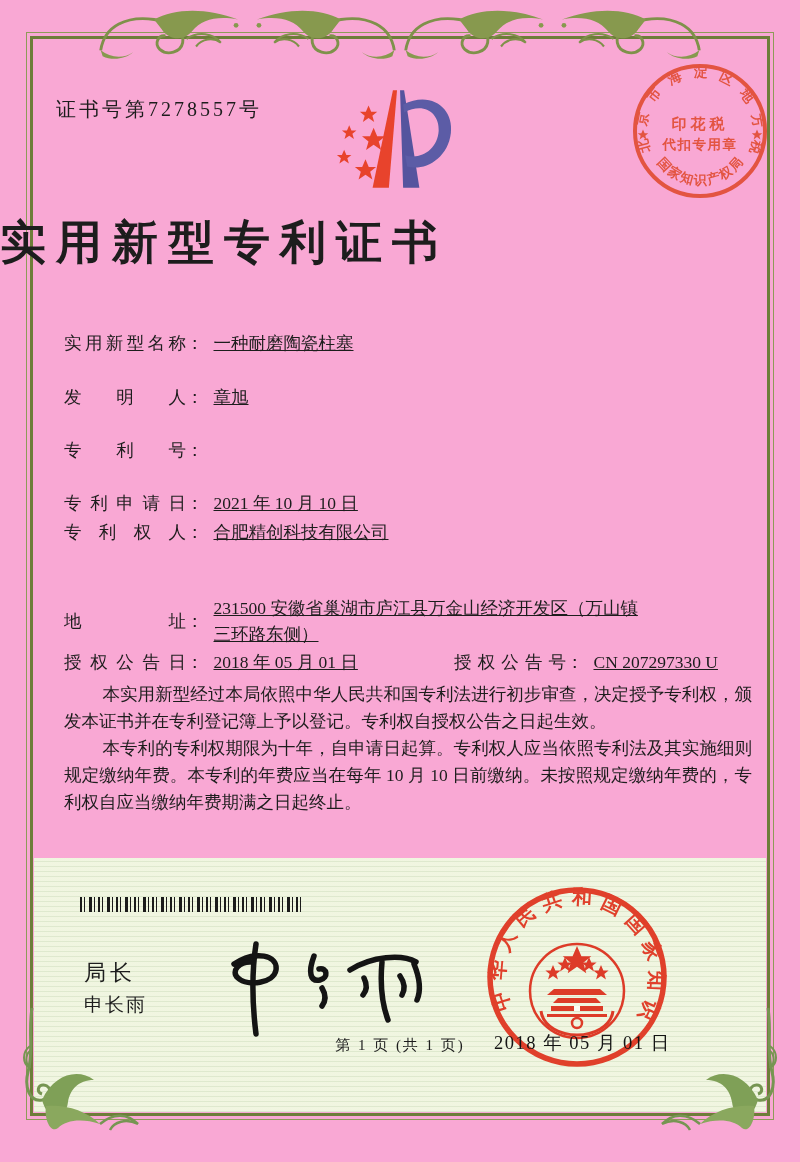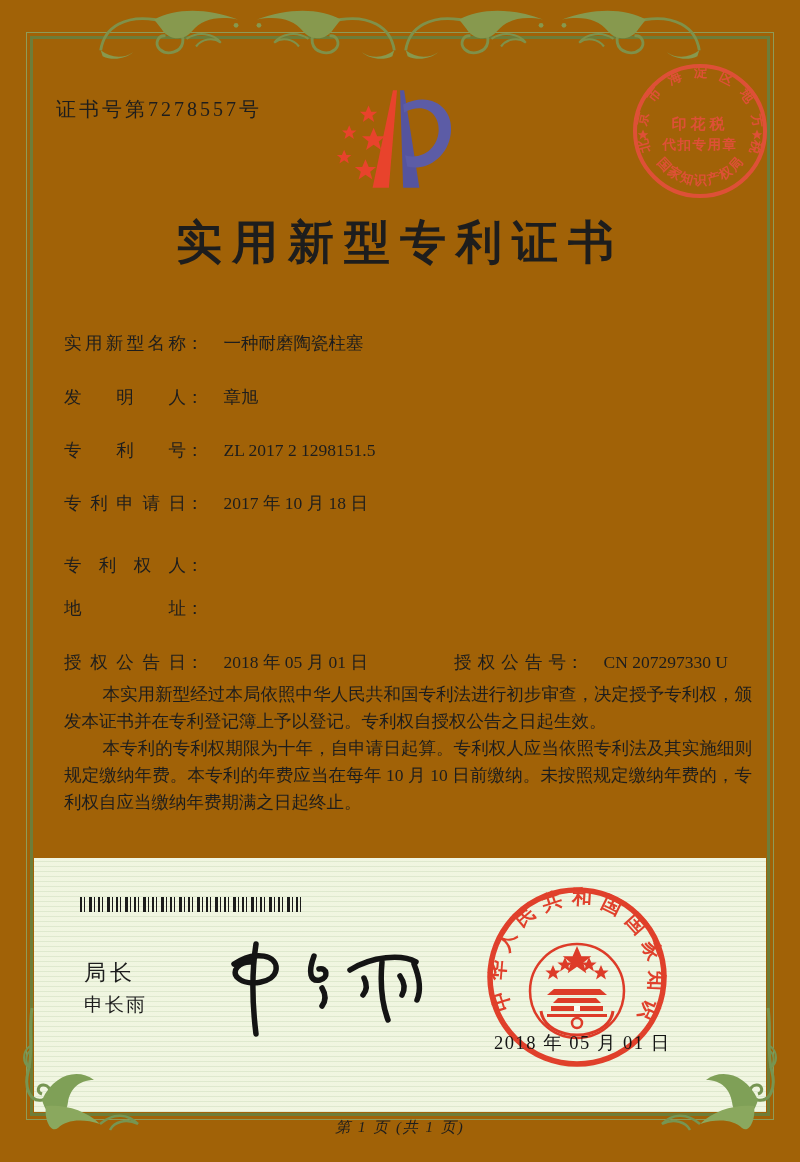--- a/index.html
+++ b/index.html
@@ -1,39 +1,39 @@
 <!DOCTYPE html>
 <html><head>
 <meta charset="utf-8">
 <style>
   html,body{margin:0;padding:0;background:#e8e8e8;}
-  .page{position:relative;width:800px;height:1162px;background:#a16207;overflow:hidden;
+  .page{position:relative;width:800px;height:1162px;background:#f9a8d4;overflow:hidden;
         font-family:"Liberation Serif","DejaVu Serif",serif;color:#1d1d1d;}
   .border-outer{position:absolute;left:26px;top:32px;right:26px;bottom:42px;border:1px solid #8e9b58;}
   .border-inner{position:absolute;left:30px;top:36px;right:30px;bottom:46px;border:3px solid #6d7d39;}
   .tint{position:absolute;left:34px;right:34px;top:858px;bottom:50px;
         background:repeating-linear-gradient(0deg, rgba(140,175,110,0.20) 0 1px, rgba(238,244,220,0.55) 1px 5px),#f3f7e6;}
   .cert-no{position:absolute;left:56px;top:96px;font-size:20px;letter-spacing:3px;}
-  .title{position:absolute;left:0;top:212px;width:100%;text-align:center;font-size:46px;
+  .title{position:absolute;left:0;top:212px;width:100%;font-size:46px;
          font-weight:bold;letter-spacing:10px;}
   .row{position:absolute;left:64px;width:696px;display:flex;align-items:center;font-size:17.5px;line-height:26px;}
   .lbl{display:inline-block;width:122px;text-align:justify;text-align-last:justify;flex:0 0 122px;}
-  .val{margin-left:20px;white-space:nowrap;}
+  .val{margin-left:10px;white-space:nowrap;text-decoration:underline;}
   .grant-right{position:absolute;left:390px;top:0;display:flex;}
   .grant-right .lbl{width:112px;flex:0 0 112px;}
   .paras{position:absolute;left:64px;top:681px;width:688px;font-size:17.5px;line-height:27px;text-align:justify;}
   .paras p{margin:0;text-indent:2.2em;}
   .barcode{position:absolute;left:80px;top:897px;width:224px;height:15px;
     background:repeating-linear-gradient(90deg,#1b1b1b 0 2px,transparent 2px 4px,#1b1b1b 4px 5px,transparent 5px 9px,#1b1b1b 9px 12px,transparent 12px 14px,#1b1b1b 14px 15px,transparent 15px 18px);}
   .officer-title{position:absolute;left:84px;top:958px;font-size:22px;letter-spacing:4px;font-family:"Liberation Sans","DejaVu Sans",sans-serif;}
   .officer-name{position:absolute;left:84px;top:944px;font-size:19px;letter-spacing:2px;font-family:"Liberation Sans","DejaVu Sans",sans-serif;margin-top:48px;}
   .signature{position:absolute;left:198px;top:930px;width:232px;height:112px;}
   .seal{position:absolute;left:486px;top:886px;width:182px;height:182px;}
   .seal-date{position:absolute;left:494px;top:1030px;font-size:18.5px;letter-spacing:1.5px;color:#141414;}
-  .footer{position:absolute;left:0;top:1118px;width:100%;text-align:center;font-size:15px;letter-spacing:2px;font-style:italic;}
+  .footer{position:absolute;left:0;top:1036px;width:100%;text-align:center;font-size:15px;letter-spacing:2px;}
   .stamp{position:absolute;left:629px;top:60px;width:142px;height:142px;opacity:.95;}
   .logo{position:absolute;left:336px;top:82px;width:122px;height:114px;}
   .band{position:absolute;left:95px;top:6px;width:610px;height:54px;}
   .corner{position:absolute;width:122px;height:132px;}
   .corner.bl{left:20px;top:1006px;}
   .corner.br{left:658px;top:1006px;}
 </style>
 </head>
 <body>
 
@@ -114,34 +114,38 @@
     <span class="val">一种耐磨陶瓷柱塞</span>
   </div>
   <div class="row" style="top:384px">
     <span class="lbl">发明人</span>
       <span>：</span>
     <span class="val">章旭</span>
   </div>
   <div class="row" style="top:437px">
     <span class="lbl">专利号</span>
       <span>：</span>
-    <span class="val">ZL 2017 2 1298151.5</span>
   </div>
   <div class="row" style="top:490px">
     <span class="lbl">专利申请日</span>
       <span>：</span>
-    <span class="val">2017 年 10 月 18 日</span>
-  </div>
-  <div class="row" style="top:552px">
+    <span class="val">2021 年 10 月 10 日</span>
+  </div>
+  <div class="row" style="top:519px">
     <span class="lbl">专利权人</span>
       <span>：</span>
+    <span class="val">合肥精创科技有限公司</span>
   </div>
   <div class="row" style="top:595px">
     <span class="lbl">地址</span>
       <span>：</span>
+    <span class="val" style="white-space:normal;">
+      <div>231500 安徽省巢湖市庐江县万金山经济开发区（万山镇</div>
+      <div>三环路东侧）</div>
+    </span>
   </div>
   <div class="row" style="top:649px">
     <span class="lbl">授权公告日</span>
       <span>：</span>
     <span class="val">2018 年 05 月 01 日</span>
     <span class="grant-right">
       <span class="lbl">授权公告号</span>
         <span>：</span>
       <span class="val">CN 207297330 U</span>
     </span>

